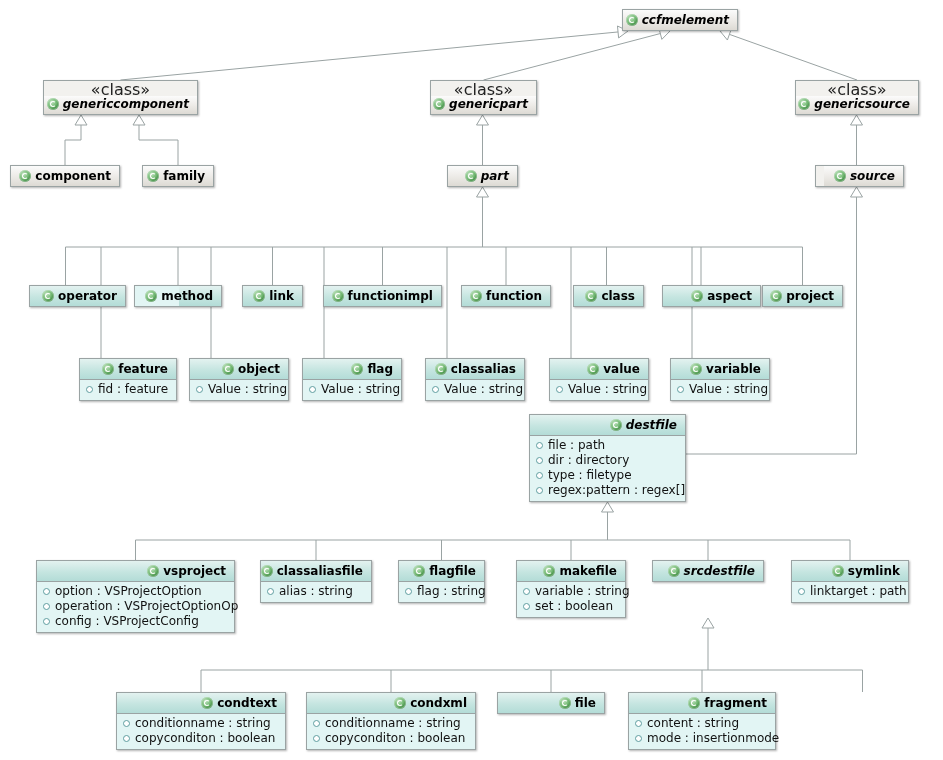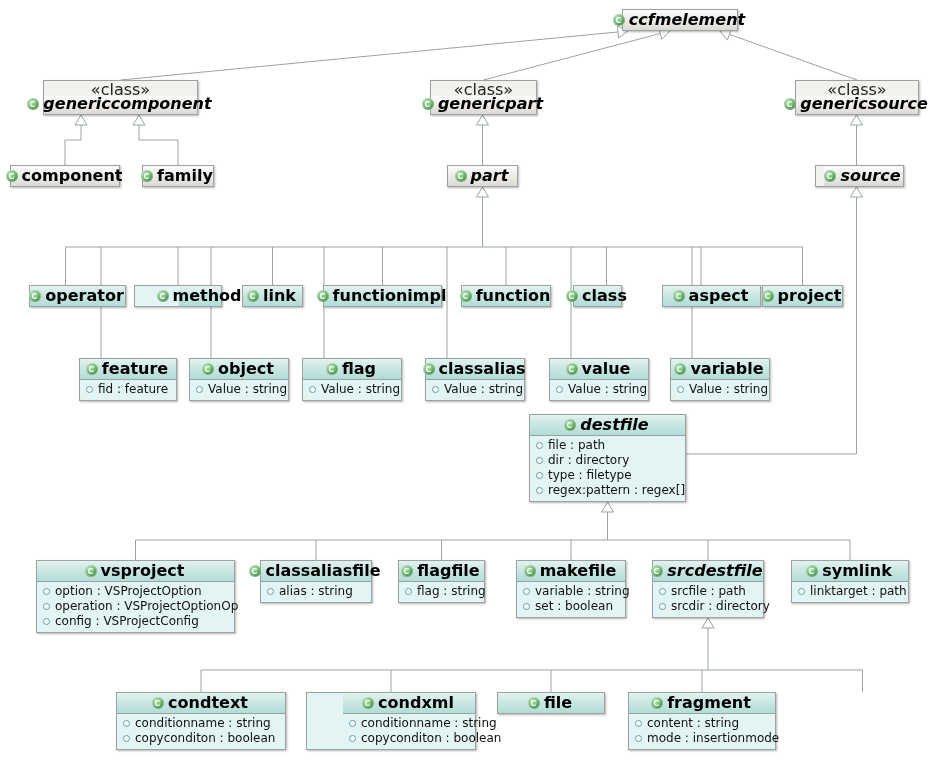--- a/index.html
+++ b/index.html
@@ -19,24 +19,24 @@
     position:absolute;
     box-sizing:border-box;
     border:1px solid #9aa3a3;
     background:#ffffff;
     box-shadow:1px 1px 2px rgba(0,0,0,0.30);
     z-index:5;
   }
   .node .hdr{
     display:flex;
     align-items:center;
-    justify-content:center;
+    justify-content:flex-end;
     gap:4px;
     padding:3px 8px 3px 6px;
-    font-size:16px;
+    font-size:12px;
     font-weight:bold;
     color:#000;
     white-space:nowrap;
     line-height:14px;
   }
   .node.grey .hdr{
     background:linear-gradient(to bottom,#fbfbfb 0%,#eceae6 55%,#dddad4 100%);
   }
   .node.teal .hdr{
     background:linear-gradient(to bottom,#e3f2f0 0%,#c5e5e0 55%,#b3dcd7 100%);
@@ -230,21 +230,21 @@
         <span class="cicon"></span>
         <span class="nm">functionimpl</span>
       </div>
     </div>
     <div class="node teal" style="left: 461px; top: 285px; width: 90px;">
       <div class="hdr">
         <span class="cicon"></span>
         <span class="nm">function</span>
       </div>
     </div>
-    <div class="node teal" style="left: 573px; top: 285px; width: 49px;">
+    <div class="node teal" style="left: 573px; top: 285px; width: 71px;">
       <div class="hdr">
         <span class="cicon"></span>
         <span class="nm">class</span>
       </div>
     </div>
     <div class="node teal" style="left: 662px; top: 285px; width: 99px;">
       <div class="hdr">
         <span class="cicon"></span>
         <span class="nm">aspect</span>
       </div>
@@ -409,30 +409,20 @@
           <span class="aicon"></span>
           <span>set : boolean</span>
         </div>
       </div>
     </div>
     <div class="node teal abstract" style="left: 652px; top: 560px; width: 112px;">
       <div class="hdr">
         <span class="cicon"></span>
         <span class="nm">srcdestfile</span>
       </div>
-      <div class="attrs">
-        <div class="attr">
-          <span class="aicon"></span>
-          <span>srcfile : path</span>
-        </div>
-        <div class="attr">
-          <span class="aicon"></span>
-          <span>srcdir : directory</span>
-        </div>
-      </div>
     </div>
     <div class="node teal" style="left: 791px; top: 560px; width: 118px;">
       <div class="hdr">
         <span class="cicon"></span>
         <span class="nm">symlink</span>
       </div>
       <div class="attrs">
         <div class="attr">
           <span class="aicon"></span>
           <span>linktarget : path</span>
@@ -448,21 +438,21 @@
         <div class="attr">
           <span class="aicon"></span>
           <span>conditionname : string</span>
         </div>
         <div class="attr">
           <span class="aicon"></span>
           <span>copyconditon : boolean</span>
         </div>
       </div>
     </div>
-    <div class="node teal" style="left: 306px; top: 692px; width: 170px; padding-left: 36px;">
+    <div class="node teal" style="left: 306px; top: 692px; width: 170px;">
       <div class="hdr">
         <span class="cicon"></span>
         <span class="nm">condxml</span>
       </div>
       <div class="attrs">
         <div class="attr">
           <span class="aicon"></span>
           <span>conditionname : string</span>
         </div>
         <div class="attr">

